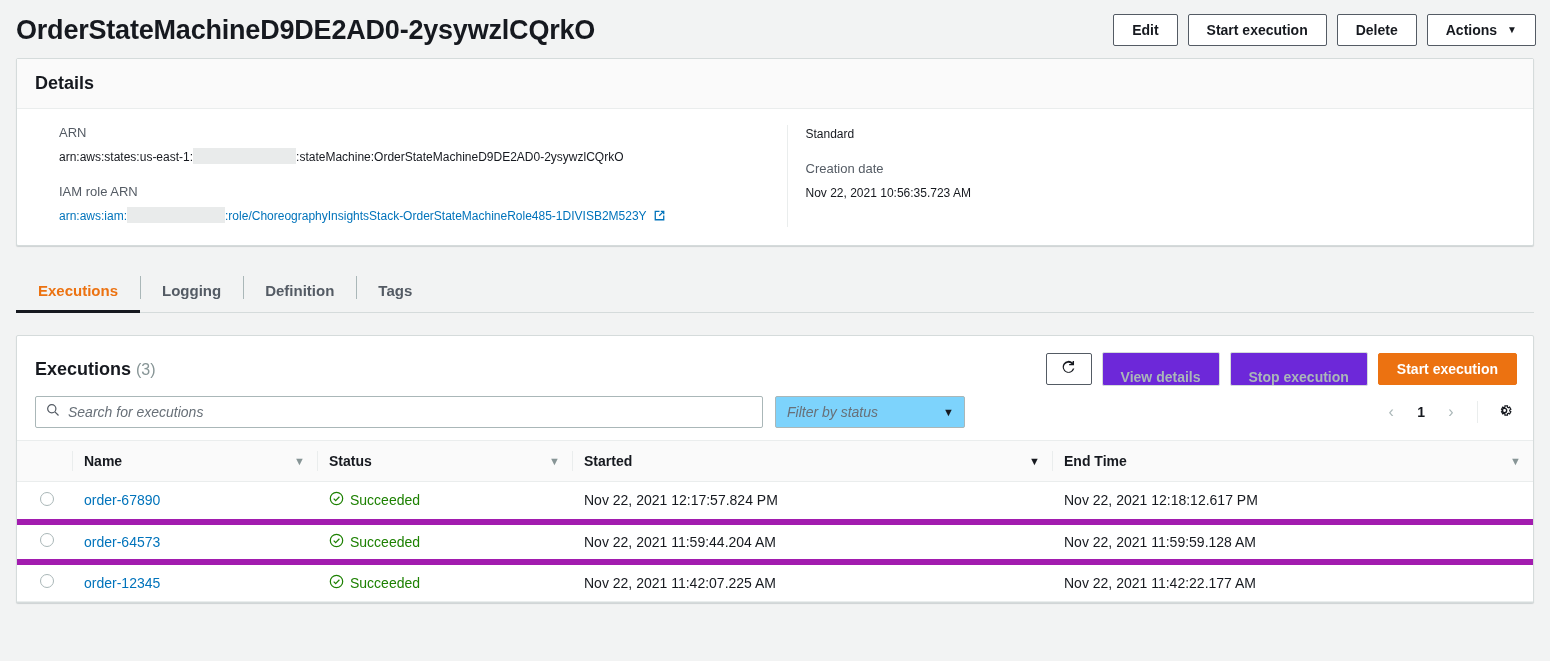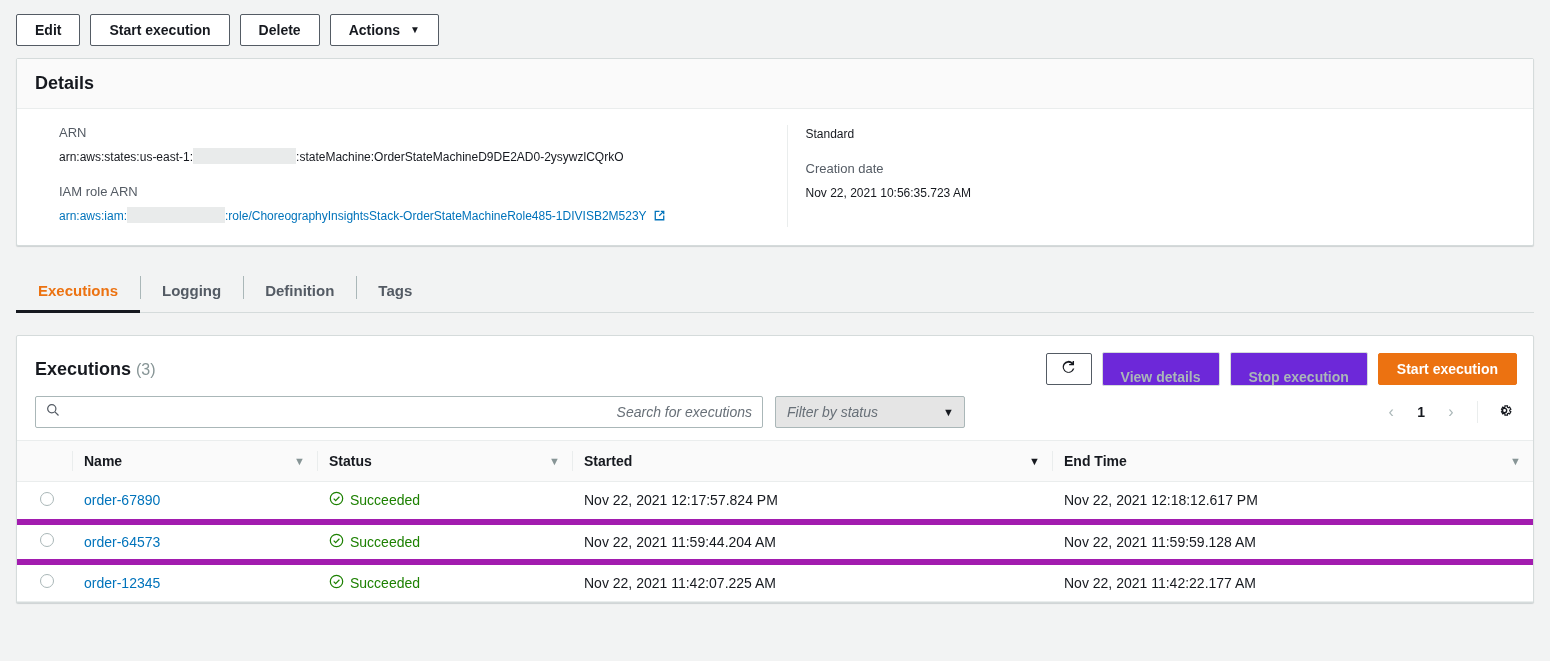--- a/index.html
+++ b/index.html
@@ -130,26 +130,26 @@
   .filter-left { display: flex; align-items: center; gap: 12px; }
   .search-box {
     position: relative; width: 728px; height: 32px;
     border: 1px solid #aab7b8; border-radius: 2px; background: #fff;
     display: flex; align-items: center; padding: 0 10px;
   }
   .search-box .mag { margin-right: 8px; flex: 0 0 auto; }
   .search-input {
     border: none; outline: none; width: 100%; height: 28px;
     font-family: "Liberation Sans", sans-serif;
-    font-size: 14px; color: #16191f; background: transparent; text-align: right;
+    font-size: 14px; color: #16191f; background: transparent;
   }
   .search-input::placeholder { color: #687078; font-style: italic; }
   .status-filter {
     width: 190px; height: 32px; border: 1px solid #aab7b8; border-radius: 2px;
-    background: #e5e5e5; display: flex; align-items: center;
+    background: #7dd3fc; display: flex; align-items: center;
     justify-content: space-between; padding: 0 10px 0 11px; cursor: pointer;
   }
   .status-filter .ph { font-size: 14px; color: #687078; font-style: italic; }
   .caret-sm { font-size: 11px; color: #16191f; }
 
   .pager { display: flex; align-items: center; gap: 4px; }
   .pg-arrow {
     width: 26px; height: 30px; display: flex; align-items: center; justify-content: center;
     color: #aab7b8; cursor: pointer; font-size: 16px;
   }
@@ -196,20 +196,21 @@
   }
   .status-cell { display: flex; align-items: center; gap: 6px; color: #1d8102; }
   .status-text { color: #1d8102; font-size: 14px; }
 </style>
 </head>
 <body>
 
 <div class="page">
 
   <div class="page-header">
+    <div class="page-title">OrderStateMachineD9DE2AD0-2ysywzlCQrkO</div>
     <div class="header-actions">
       <button class="btn">Edit</button>
       <button class="btn">Start execution</button>
       <button class="btn">Delete</button>
       <button class="btn">
         <span>Actions</span><span class="btn-caret">▼</span>
       </button>
     </div>
   </div>
 

